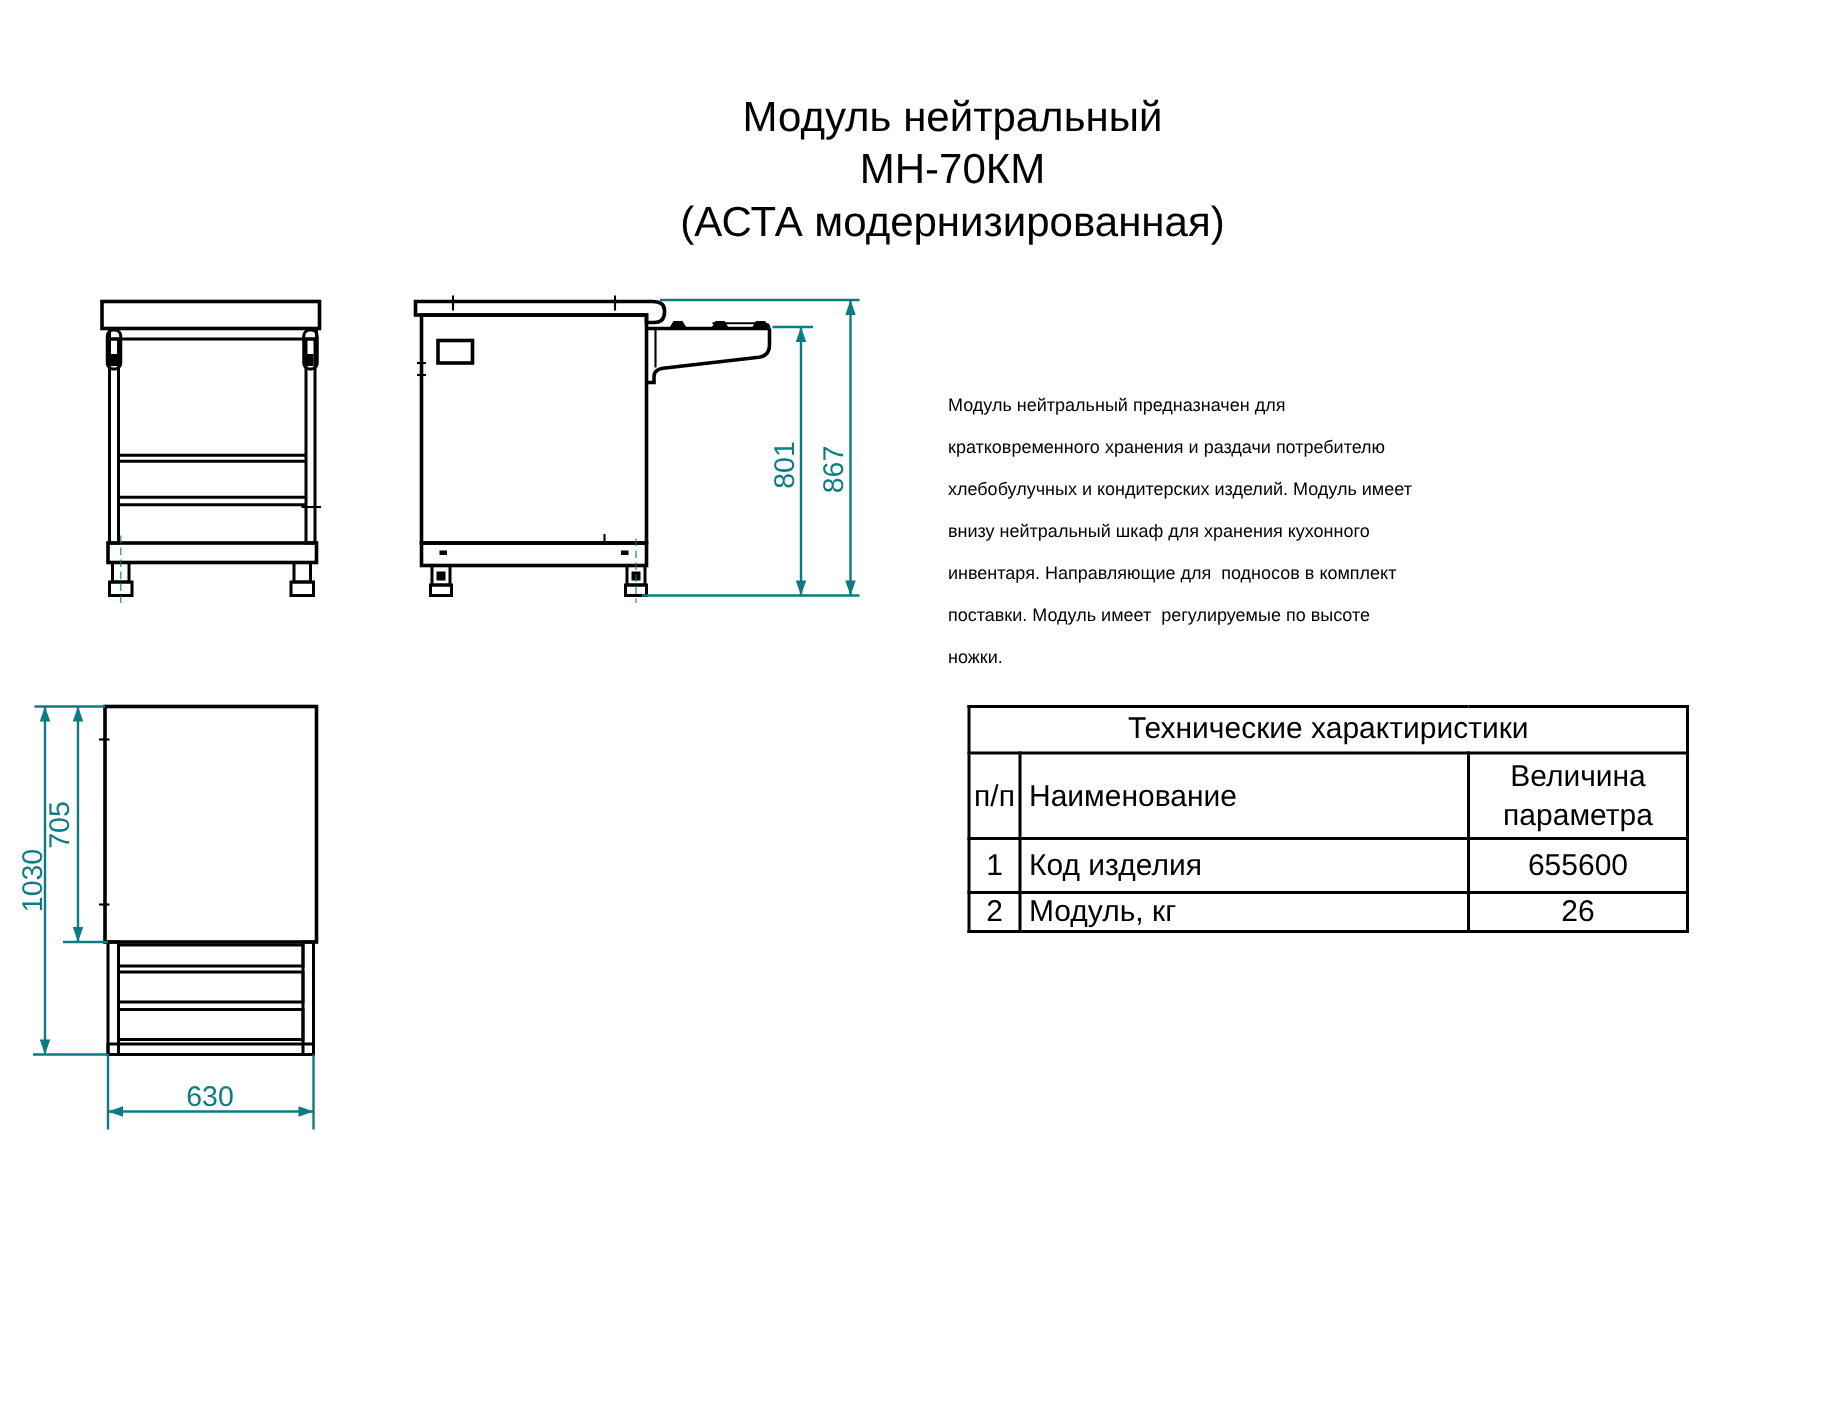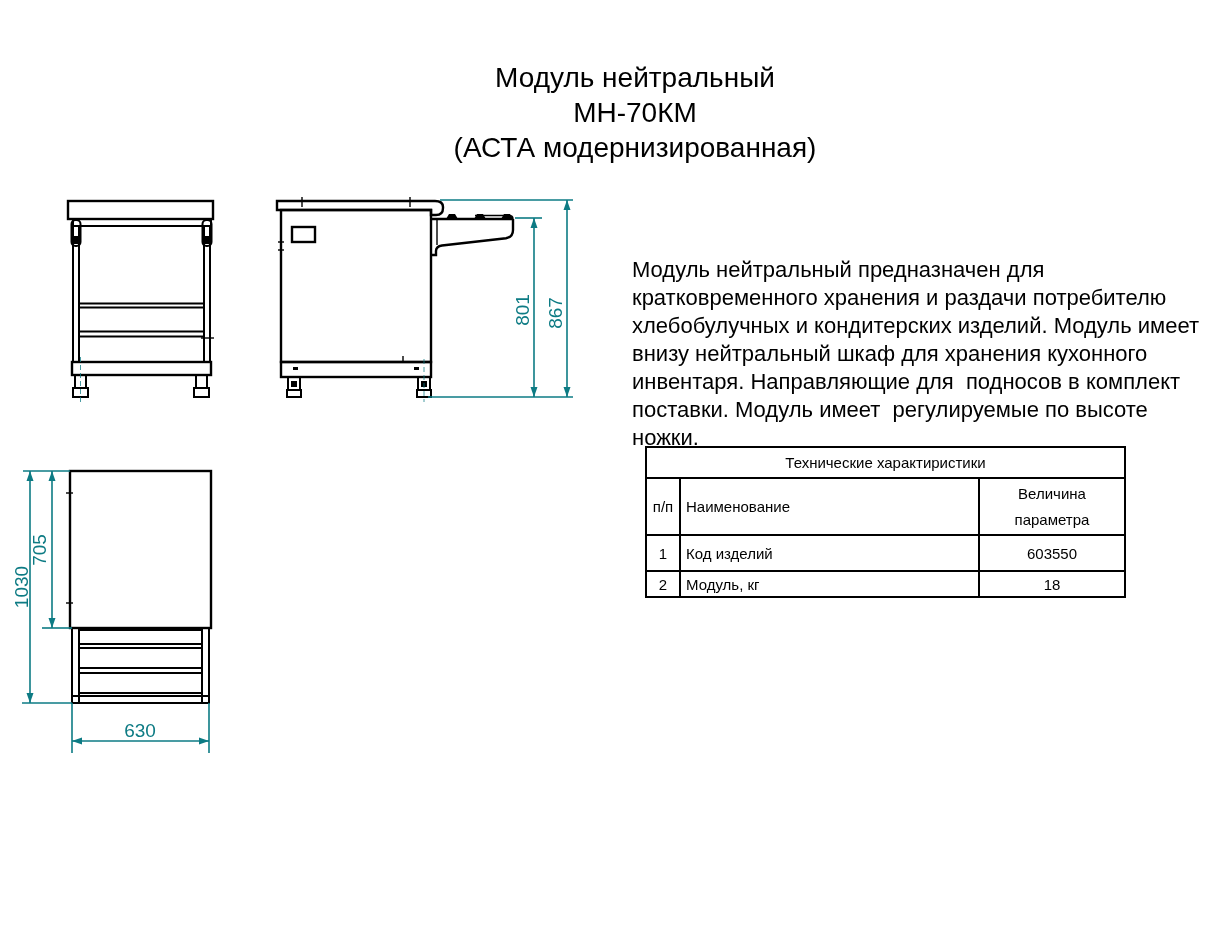--- a/index.html
+++ b/index.html
@@ -16,29 +16,29 @@
   #title{
     left:0;top:60px;width:1198px;
     text-align:center;
     font-size:28px;line-height:35px;
     white-space:pre-line;
     padding-left:36px;
   }
   
   #descr{
     left:632px;top:256px;width:590px;
-    font-size:22px;line-height:28px;
+    font-size:12px;line-height:28px;
     white-space:pre-wrap;
   }
   
   #spec-table{
-    left:645px;top:446px;
+    left:645px;top:470px;
     border-collapse:collapse;
     table-layout:fixed;
-    font-size:15px;
+    font-size:20px;
   }
   #spec-table td{
     border:2px solid #000;
     vertical-align:middle;
     padding:0;
     overflow:hidden;
   }
   #spec-table .cap{height:29px;text-align:center;}
   #spec-table .hdr{height:55px;text-align:center;line-height:26px;}
   #spec-table .r1 td{height:34px;}
@@ -214,22 +214,22 @@
       <tr>
     <td class="cap" colspan="3">Технические характиристики</td>
   </tr>
   <tr>
     <td class="hdr c-num">п/п</td>
     <td class="hdr c-name">Наименование</td>
     <td class="hdr c-val">Величина параметра</td>
   </tr>
   <tr class="r1">
     <td class="c-num">1</td>
-    <td class="c-name">Код изделий</td>
-    <td class="c-val">603550</td>
+    <td class="c-name">Код изделия</td>
+    <td class="c-val">655600</td>
   </tr>
   <tr class="r2">
     <td class="c-num">2</td>
     <td class="c-name">Модуль, кг</td>
-    <td class="c-val">18</td>
+    <td class="c-val">26</td>
   </tr>
 </tbody>
   </table>
 
 </body></html>

